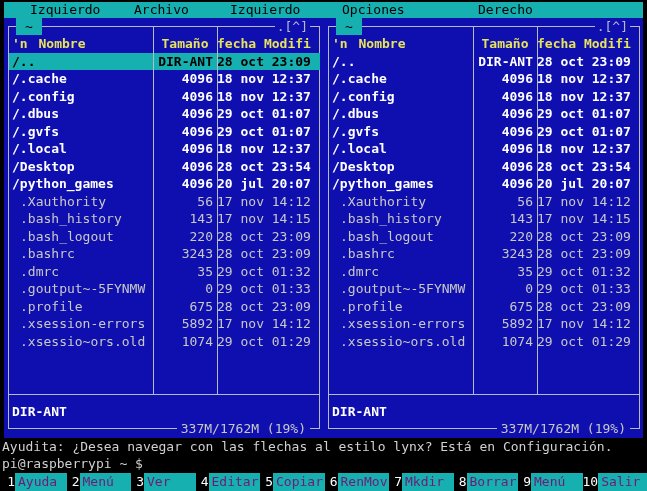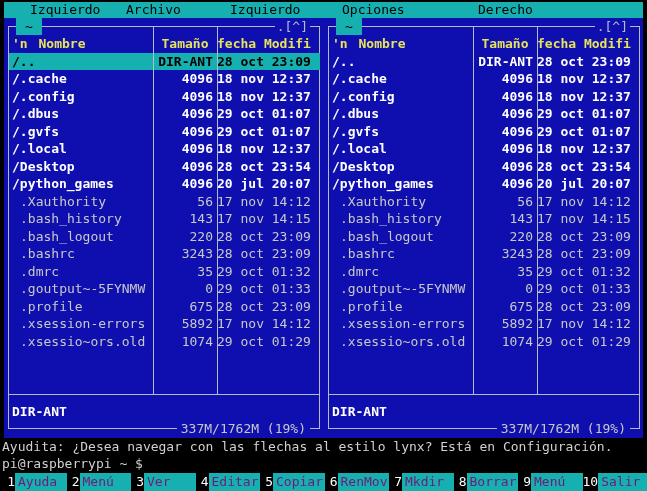--- a/index.html
+++ b/index.html
@@ -16,21 +16,21 @@
     --blue:#0f0fb0;
     --cyan:#17b0b0;
     --frame:#b6bace;
     --yellow:#e7e25c;
     --filec:#c9c9c9;
   }
   
   .menubar{position:absolute;left:4px;top:2px;width:639px;height:16px;line-height:16px;background:var(--cyan);color:#000;}
   .menu-item{position:absolute;top:0;cursor:default;}
   .menu-item:nth-of-type(1){left:26px;}
-  .menu-item:nth-of-type(2){left:122px;}
+  .menu-item:nth-of-type(2){left:130px;}
   .menu-item:nth-of-type(3){left:226px;}
   .menu-item:nth-of-type(4){left:338px;}
   .menu-item:nth-of-type(5){left:474px;}
   
   .term-bg{position:absolute;left:4px;top:18px;width:639px;height:419.5px;background:var(--blue);}
   
   .panel{position:absolute;top:17.5px;width:320px;height:420px;}
   .panel.pleft{left:4px;}
   .panel.pright{left:324px;}
   .pbox{position:absolute;left:4px;top:8.5px;width:312px;height:403px;border:1px solid var(--frame);}

